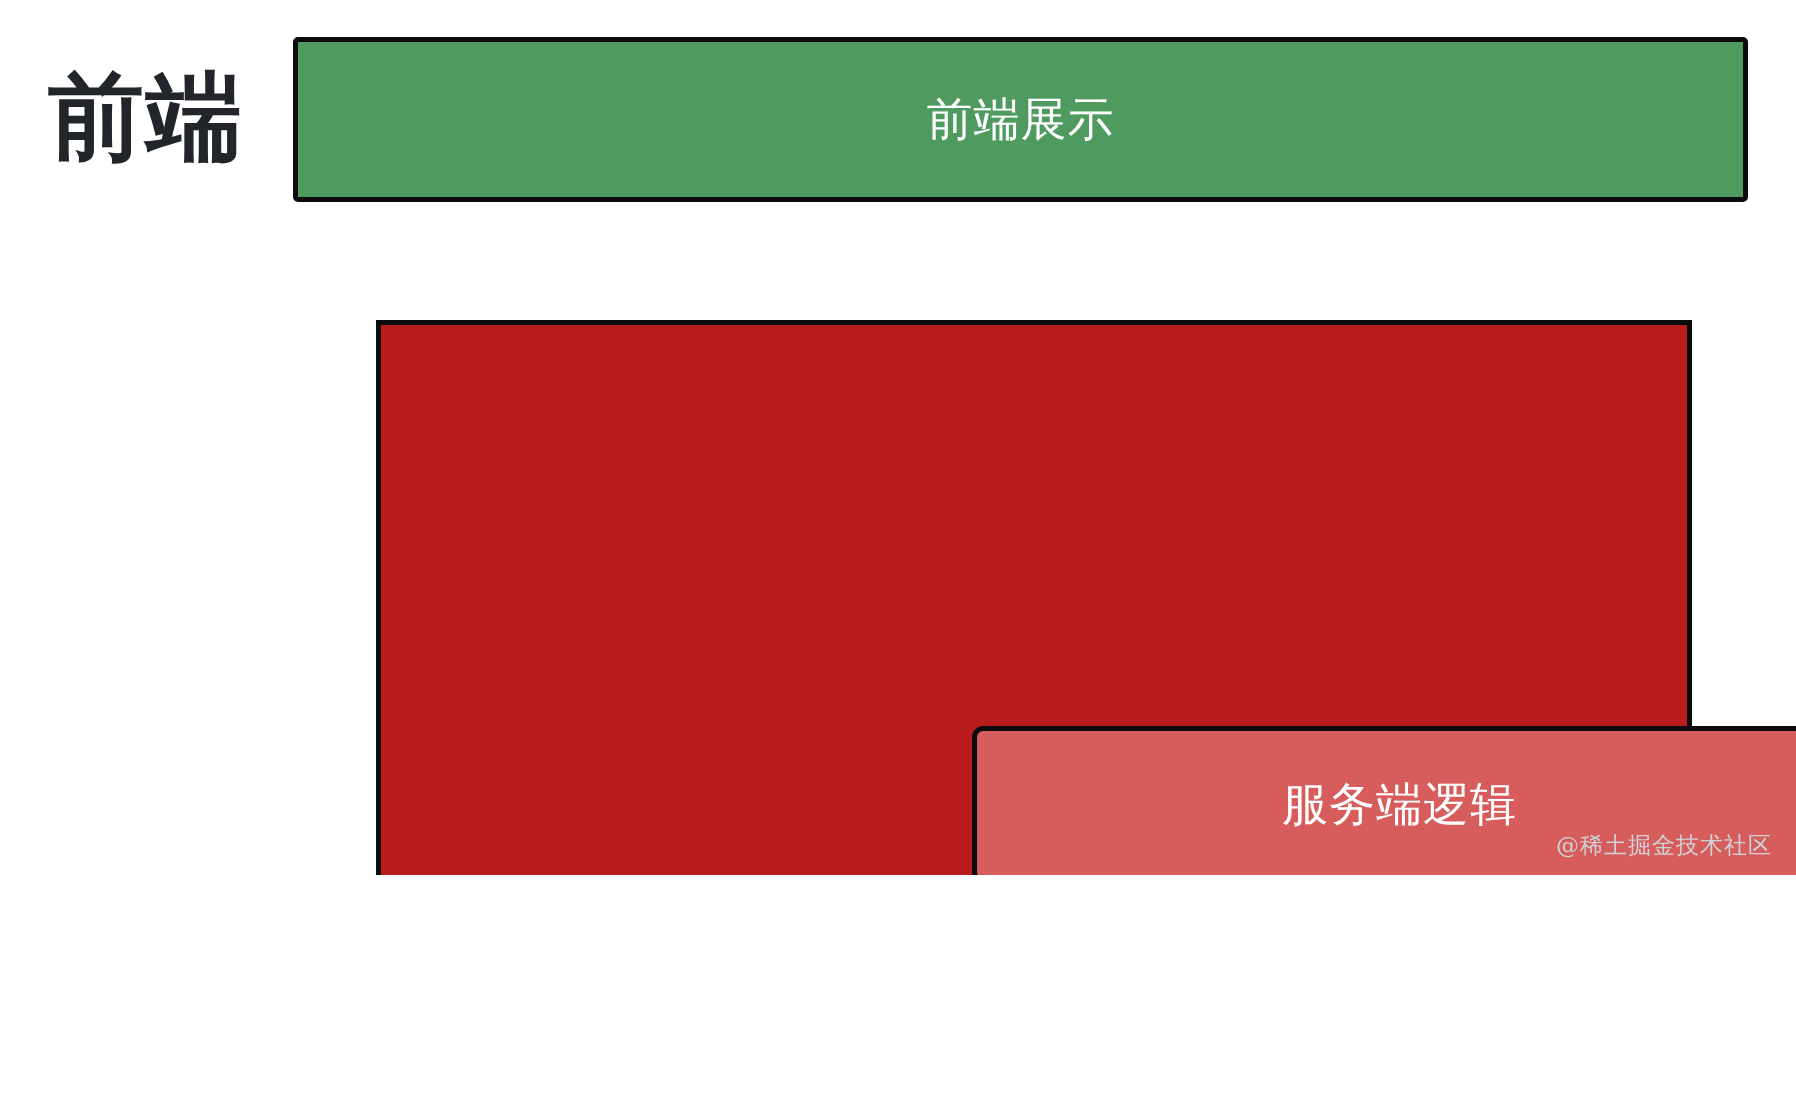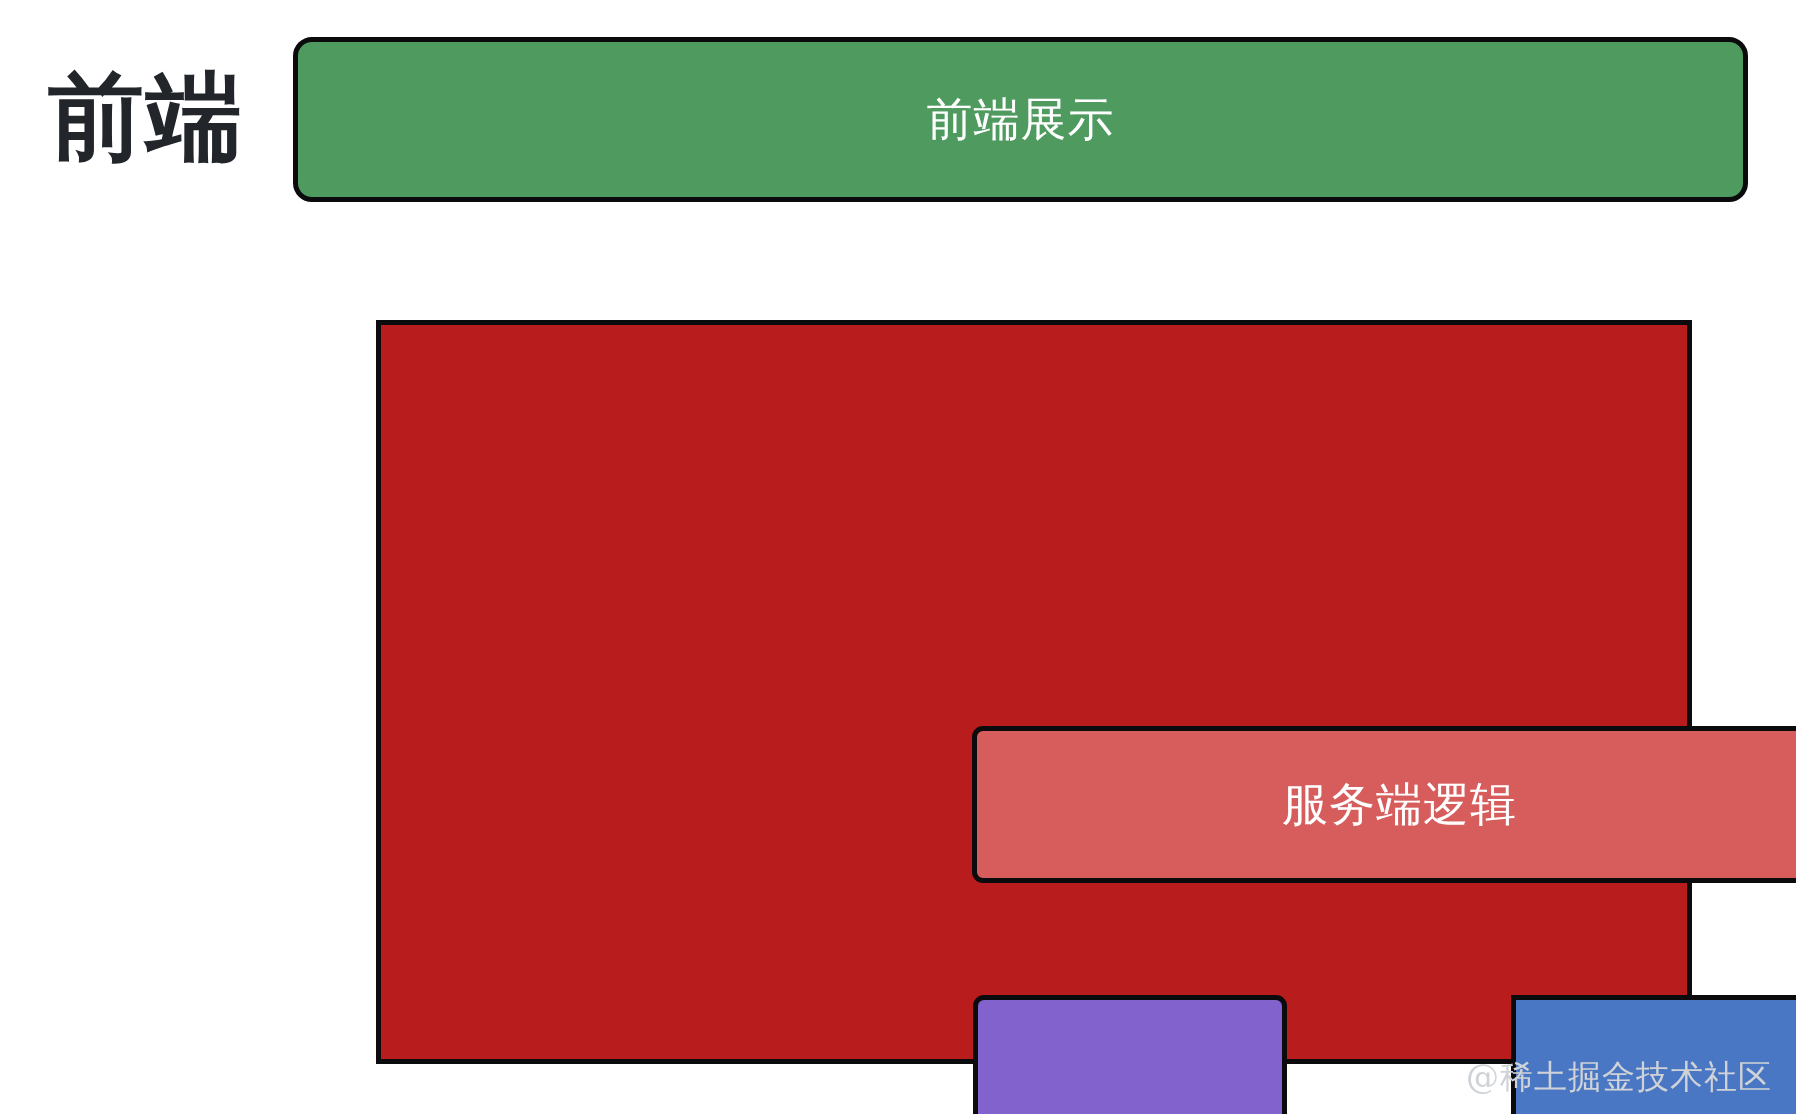--- a/index.html
+++ b/index.html
@@ -6,21 +6,21 @@
     margin: 0;
     padding: 0;
     background: #ffffff;
   }
   body {
     font-family: "Liberation Sans", "DejaVu Sans", sans-serif;
   }
   #canvas {
     position: relative;
     width: 1796px;
-    height: 1114px;
+    height: 875px;
     background: #ffffff;
     overflow: hidden;
   }
 
   
   .side-label {
     position: absolute;
     color: #22262b;
     font-weight: 700;
     font-size: 96px;
@@ -51,21 +51,21 @@
     font-family: "DejaVu Sans", "Liberation Sans", sans-serif;
   }
 
   
   #box-frontend-display {
     left: 293px;
     top: 37px;
     width: 1455px;
     height: 165px;
     background: #4f9a5f;
-    border-radius: 19px;
+    border-radius: 5px;
   }
 
   
   #box-backend-container {
     left: 376px;
     top: 320px;
     width: 1316px;
     height: 744px;
     background: #b91c1c;
     border-radius: 0;
@@ -101,21 +101,21 @@
     background: #4a77c4;
     border-radius: 0;
   }
 
   
   #watermark {
     position: absolute;
     right: 24px;
     bottom: 14px;
     color: #cfd2d6;
-    font-size: 33px;
+    font-size: 23px;
     letter-spacing: 1px;
     white-space: nowrap;
     font-family: "DejaVu Serif", "Liberation Serif", serif;
   }
 </style>
 </head>
 <body>
 
 <div id="canvas">
 

